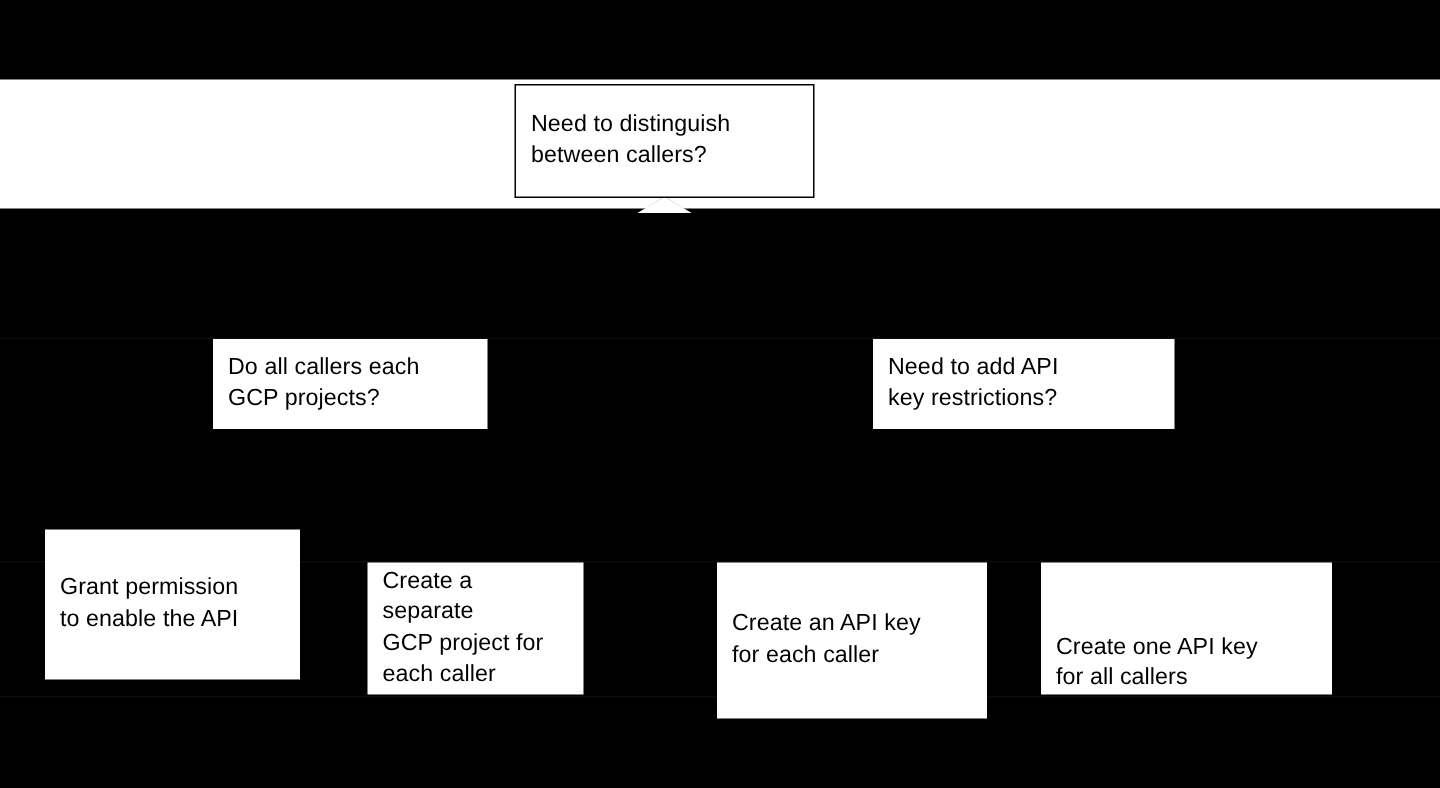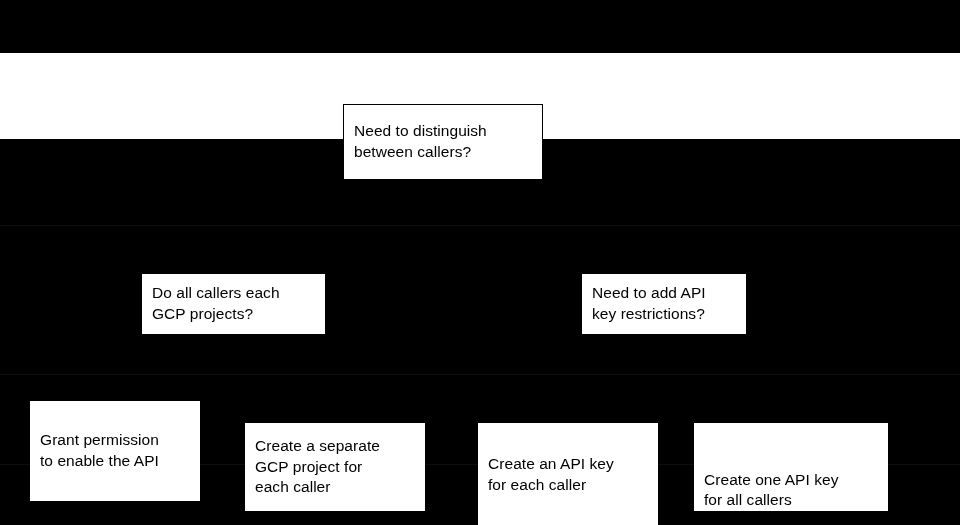--- a/index.html
+++ b/index.html
@@ -29,21 +29,20 @@
   .node {
     position: absolute;
     background: #ffffff;
     color: #000000;
     box-sizing: border-box;
     display: flex;
     align-items: center;
     font-size: 15.5px;
     line-height: 1.33;
     letter-spacing: 0.05px;
-    margin-top: 48px;
   }
   .node .label {
     display: block;
     padding: 0 10px;
     white-space: pre-line;
   }
 
   
   .node.bordered {
     border: 1.4px solid #000000;
@@ -93,31 +92,31 @@
   <div class="node bordered" style="left:343px; top:56px; width:200px; height:76px;">
     <span class="label">Need to distinguish
 between callers?</span>
   </div>
 
   <div class="node" style="left:142px; top:226px; width:183px; height:60px;">
     <span class="label">Do all callers each
 GCP projects?</span>
   </div>
 
-  <div class="node" style="left:582px; top:226px; width:164px; height:60px;">
+  <div class="node" style="left:582px; top:226px; width:201px; height:60px;">
     <span class="label">Need to add API
 key restrictions?</span>
   </div>
 
   <div class="node" style="left:30px; top:353px; width:170px; height:100px;text-align:center;">
     <span class="label">Grant permission
 to enable the API</span>
   </div>
 
-  <div class="node" style="left:245px; top:375px; width:180px; height:88px;">
+  <div class="node" style="left:245px; top:375px; width:144px; height:88px;">
     <span class="label">Create a separate
 GCP project for
 each caller</span>
   </div>
 
   <div class="node" style="left:478px; top:375px; width:180px; height:104px;">
     <span class="label">Create an API key
 for each caller</span>
   </div>
 

